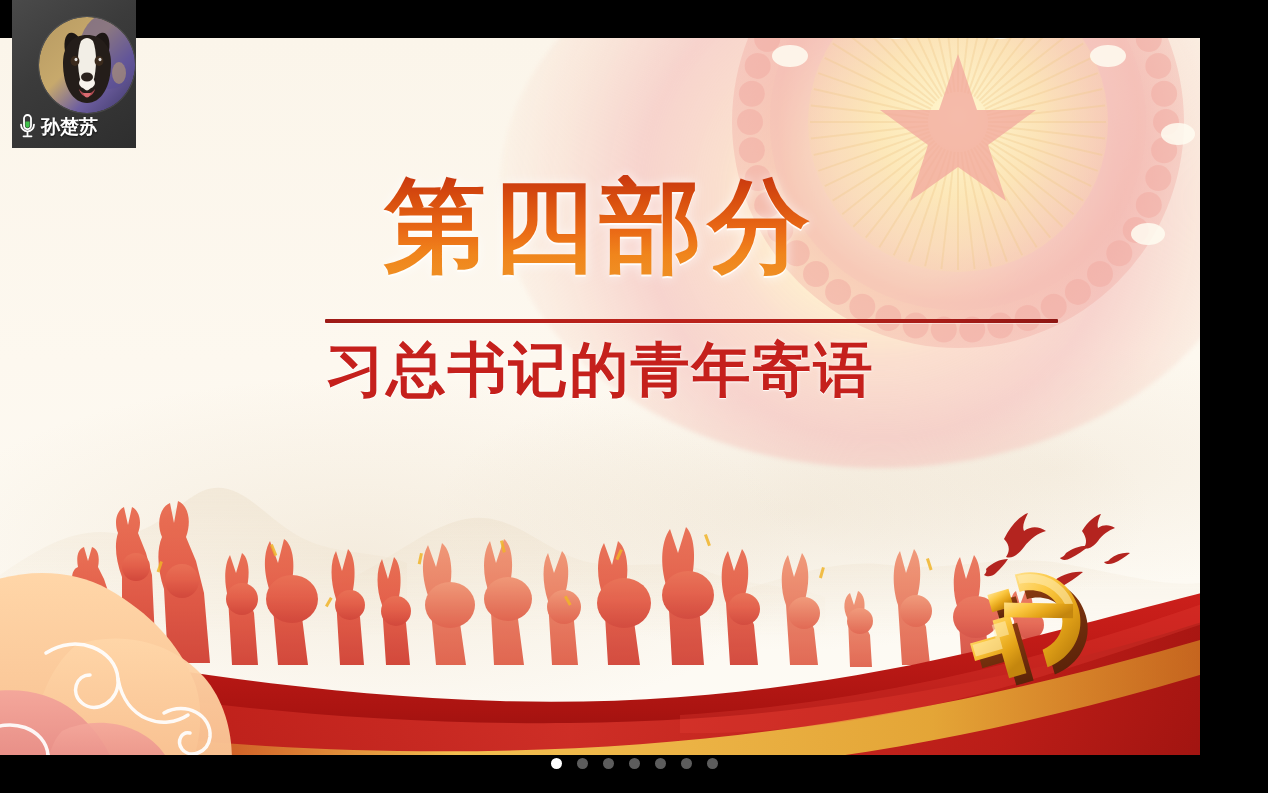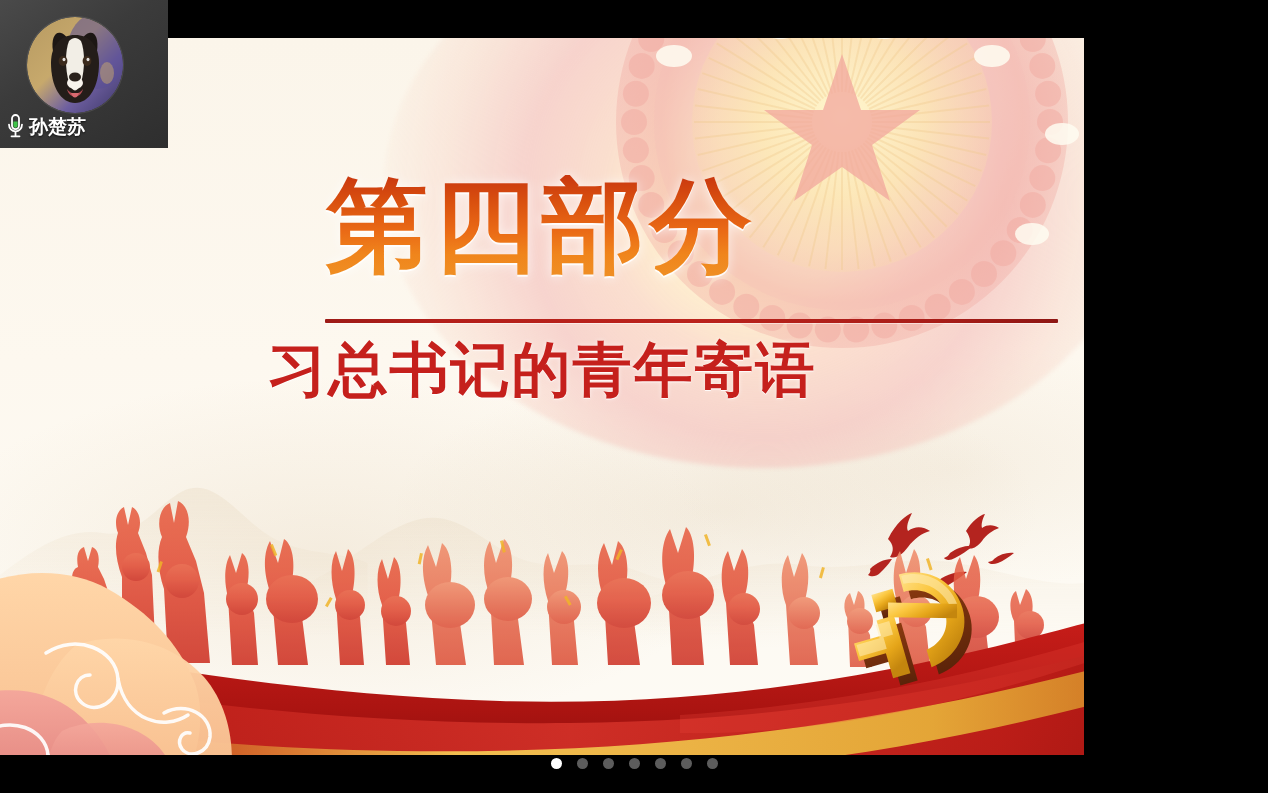--- a/index.html
+++ b/index.html
@@ -1,21 +1,21 @@
 <!DOCTYPE html>
 <html><head>
 <meta charset="utf-8">
 <style>
   html,body{margin:0;padding:0;background:#000;}
   body{width:1268px;height:793px;overflow:hidden;font-family:"Liberation Sans","DejaVu Sans",sans-serif;}
 
   #stage{position:relative;width:1268px;height:793px;background:#000;overflow:hidden;}
 
   
-  #slide{position:absolute;left:0;top:38px;width:1084px;height:717px;overflow:hidden;
+  #slide{position:absolute;left:0;top:38px;width:1200px;height:717px;overflow:hidden;
          background:#7dd3fc;}
 
   
   .bg-base{position:absolute;inset:0;
     background:
       radial-gradient(ellipse 60% 40% at 30% 72%, rgba(214,188,150,.22), rgba(214,188,150,0) 62%),
       radial-gradient(ellipse 46% 30% at 66% 66%, rgba(206,180,142,.20), rgba(206,180,142,0) 65%),
       radial-gradient(ellipse 40% 26% at 88% 60%, rgba(210,186,150,.16), rgba(210,186,150,0) 66%),
       linear-gradient(180deg,#fbf5ea 0%,#fdf8ef 45%,#fdfaf3 78%,#fdfaf4 100%);
   }
@@ -57,21 +57,21 @@
      text-shadow:0 1px 0 rgba(255,255,255,.85), 0 0 5px rgba(255,255,255,.6);text-align:center;}
 
   
   .crowd{position:absolute;left:64px;bottom:76px;width:1010px;height:230px;}
   .birds{position:absolute;right:40px;bottom:150px;width:190px;height:110px;}
   .ribbon{position:absolute;left:-20px;bottom:-12px;width:1310px;height:250px;}
   .clouds{position:absolute;left:-50px;bottom:-30px;width:520px;height:260px;}
   .emblem{position:absolute;right:82px;bottom:52px;width:180px;height:150px;}
 
   
-  #video-tile{position:absolute;left:0;top:0;width:168px;height:148px;overflow:hidden;
+  #video-tile{position:absolute;left:12px;top:0;width:124px;height:148px;overflow:hidden;
      background:linear-gradient(145deg,#4a4a4a 0%,#3b3b3b 40%,#2e2e2e 100%);}
   .avatar{position:absolute;left:27px;top:17px;width:96px;height:96px;border-radius:50%;overflow:hidden;
      box-shadow:0 0 0 1px rgba(255,255,255,.10);}
   .name-row{position:absolute;left:5px;bottom:8px;display:flex;align-items:center;gap:3px;}
   .mic-icon{width:21px;height:27px;flex:none;}
   .tile-name{color:#fff;font-size:19px;font-weight:600;line-height:1;
      font-family:"DejaVu Sans","Liberation Sans",sans-serif;
      text-shadow:0 1px 2px rgba(0,0,0,.75);white-space:nowrap;}
 
   

